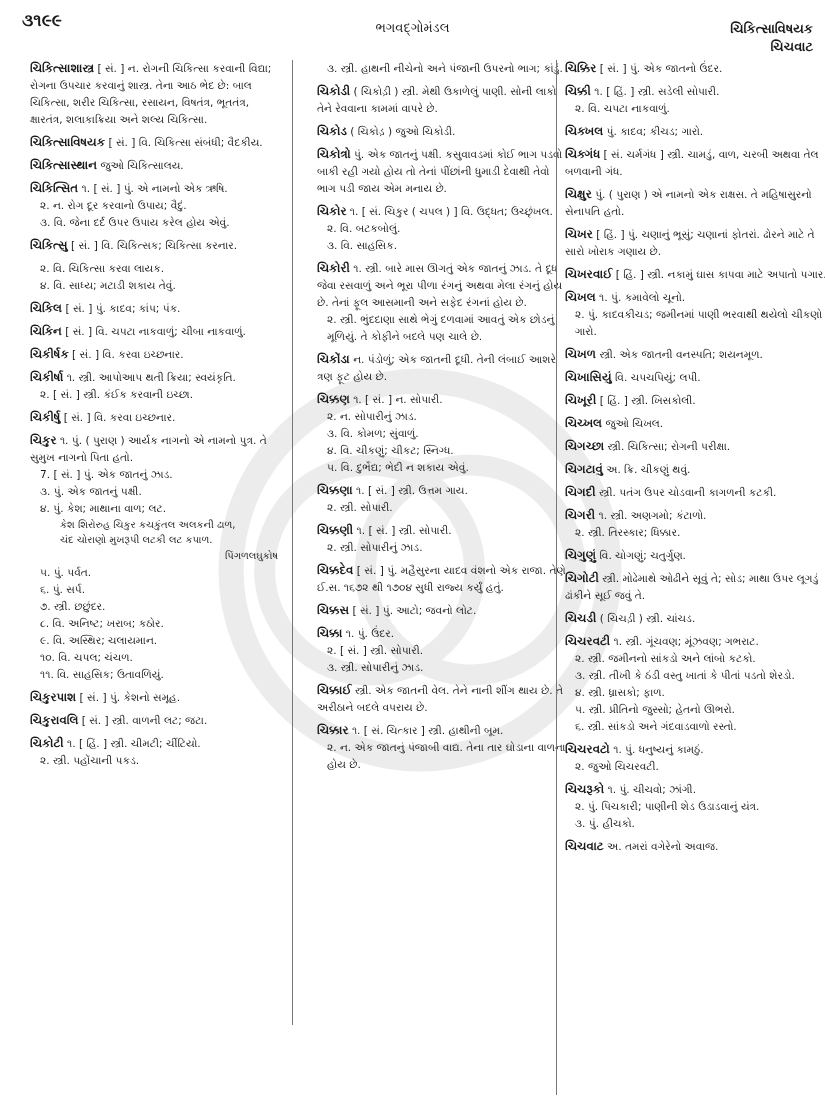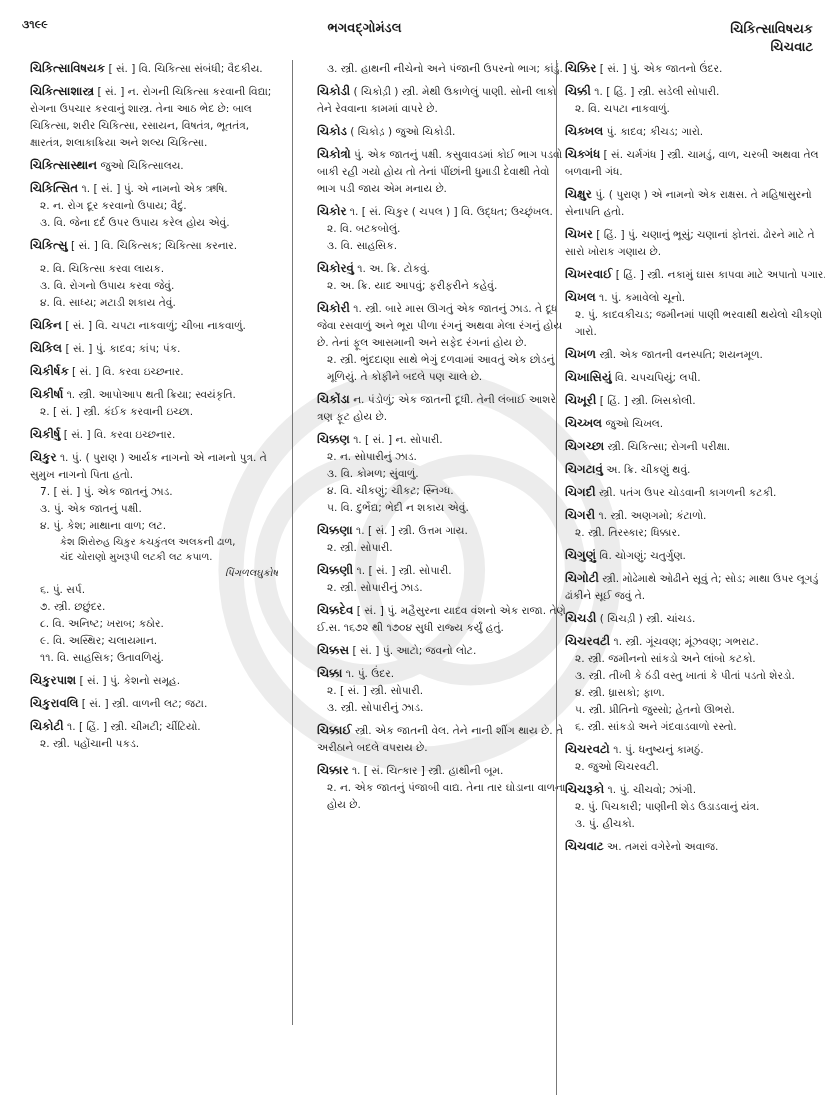--- a/index.html
+++ b/index.html
@@ -5,33 +5,33 @@
   html, body { margin: 0; padding: 0; }
   body {
     width: 825px; height: 1099px; background: #ffffff; color: #1a1a1a;
     font-family: "DejaVu Sans", sans-serif; position: relative; overflow: hidden;
   }
   .watermark {
     position: absolute; left: 210px; top: 360px; width: 420px; height: 420px;
     pointer-events: none; opacity: 0.07;
   }
   .header { position: absolute; top: 0; left: 0; width: 825px; height: 55px; }
-  .page-num { position: absolute; left: 22px; top: 18px; font-size: 11px; font-weight: bold; }
-  .running-title { position: absolute; left: 0; width: 729px; top: 20px; text-align: center; font-size: 13px; font-weight: bold; }
+  .page-num { position: absolute; left: 22px; top: 10px; font-size: 17px; font-weight: bold; }
+  .running-title { position: absolute; left: 0; width: 825px; top: 20px; text-align: center; font-size: 13px; font-weight: normal; }
   .guide { position: absolute; right: 12px; top: 20px; text-align: right; font-size: 13px; font-weight: bold; line-height: 18px; }
   .columns { position: absolute; top: 60px; left: 0; width: 825px; height: 1035px; }
   .col { position: absolute; top: 0; height: 1035px; overflow: hidden; }
   .col1 { left: 30px; width: 248px; }
   .col2 { left: 292px; width: 250px; border-left: 1px solid #777; padding-left: 24px; height: 965px; }
   .col3 { left: 556px; width: 262px; border-left: 1px solid #777; padding-left: 8px; }
   .entry { font-size: 10.6px; line-height: 17px; margin-bottom: 6px; }
   .hw { font-weight: bold; font-size: 11.8px; }
   .sense { padding-left: 10px; }
   .quote { padding-left: 30px; font-size: 10px; line-height: 15px; }
-  .source { text-align: right; font-size: 10px; font-style: italic; }
+  .source { text-align: right; font-size: 10px; }
 </style>
 </head>
 <body>
 
 <svg class="watermark" viewBox="0 0 100 100">
   <circle cx="50" cy="50" r="45" fill="none" stroke="#000" stroke-width="6"></circle>
   <circle cx="38" cy="50" r="25" fill="none" stroke="#000" stroke-width="5"></circle>
   <circle cx="62" cy="50" r="25" fill="none" stroke="#000" stroke-width="5"></circle>
 </svg>
 
@@ -40,69 +40,70 @@
   <div class="running-title">ભગવદ્ગોમંડલ</div>
   <div class="guide">
     <div>ચિકિત્સાવિષયક</div>
     <div>ચિચવાટ</div>
   </div>
 </div>
 
 <div class="columns">
   <div class="col col1">
       <div class="entry">
+        <div><span class="hw">ચિકિત્સાશાસ્ત્ર</span> <span>[ સં. ] ન. રોગની ચિકિત્સા કરવાની વિદ્યા; રોગના ઉપચાર કરવાનું શાસ્ત્ર. તેના આઠ ભેદ છે: બાલ ચિકિત્સા, શરીર ચિકિત્સા, રસાયન, વિષતંત્ર, ભૂતતંત્ર, ક્ષારતંત્ર, શલાકાક્રિયા અને શલ્ય ચિકિત્સા.</span></div>
+      </div>
+      <div class="entry">
         <div><span class="hw">ચિકિત્સાવિષયક</span> <span>[ સં. ] વિ. ચિકિત્સા સંબંધી; વૈદકીય.</span></div>
-      </div>
-      <div class="entry">
-        <div><span class="hw">ચિકિત્સાશાસ્ત્ર</span> <span>[ સં. ] ન. રોગની ચિકિત્સા કરવાની વિદ્યા; રોગના ઉપચાર કરવાનું શાસ્ત્ર. તેના આઠ ભેદ છે: બાલ ચિકિત્સા, શરીર ચિકિત્સા, રસાયન, વિષતંત્ર, ભૂતતંત્ર, ક્ષારતંત્ર, શલાકાક્રિયા અને શલ્ય ચિકિત્સા.</span></div>
       </div>
       <div class="entry">
         <div><span class="hw">ચિકિત્સાસ્થાન</span> <span>જુઓ ચિકિત્સાલય.</span></div>
       </div>
       <div class="entry">
         <div><span class="hw">ચિકિત્સિત</span> <span>૧. [ સં. ] પું. એ નામનો એક ઋષિ.</span></div>
         <div class="sense">૨. ન. રોગ દૂર કરવાનો ઉપાય; વૈદું.</div>
         <div class="sense">૩. વિ. જેના દર્દ ઉપર ઉપાય કરેલ હોય એવું.</div>
       </div>
       <div class="entry">
         <div><span class="hw">ચિકિત્સુ</span> <span>[ સં. ] વિ. ચિકિત્સક; ચિકિત્સા કરનાર.</span></div>
       </div>
       <div class="entry">
         <div class="sense">૨. વિ. ચિકિત્સા કરવા લાયક.</div>
-        <div class="sense">૩. વિ. રોગનો ઉપાય કરવા જેવું.</div>
         <div class="sense">૪. વિ. સાધ્ય; મટાડી શકાય તેવું.</div>
       </div>
       <div class="entry">
+        <div><span class="hw">ચિકિલ</span> <span>[ સં. ] પું. કાદવ; કાંપ; પંક.</span></div>
+      </div>
+      <div class="entry">
         <div><span class="hw">ચિકિન</span> <span>[ સં. ] વિ. ચપટા નાકવાળું; ચીબા નાકવાળું.</span></div>
-      </div>
-      <div class="entry">
-        <div><span class="hw">ચિકિલ</span> <span>[ સં. ] પું. કાદવ; કાંપ; પંક.</span></div>
       </div>
       <div class="entry">
         <div><span class="hw">ચિકીર્ષક</span> <span>[ સં. ] વિ. કરવા ઇચ્છનાર.</span></div>
       </div>
       <div class="entry">
         <div><span class="hw">ચિકીર્ષા</span> <span>૧. સ્ત્રી. આપોઆપ થતી ક્રિયા; સ્વયંકૃતિ.</span></div>
         <div class="sense">૨. [ સં. ] સ્ત્રી. કંઈક કરવાની ઇચ્છા.</div>
       </div>
       <div class="entry">
         <div><span class="hw">ચિકીર્ષુ</span> <span>[ સં. ] વિ. કરવા ઇચ્છનાર.</span></div>
       </div>
       <div class="entry">
         <div><span class="hw">ચિકુર</span> <span>૧. પું. ( પુરાણ ) આર્યક નાગનો એ નામનો પુત્ર. તે સુમુખ નાગનો પિતા હતો.</span></div>
         <div class="sense">7. [ સં. ] પું. એક જાતનું ઝાડ.</div>
         <div class="sense">૩. પું. એક જાતનું પક્ષી.</div>
         <div class="sense">૪. પું. કેશ; માથાના વાળ; લટ.</div>
         <div class="quote">કેશ શિરોરુહ ચિકુર કચકુંતલ અલકની ઢાળ,</div>
         <div class="quote">ચંદ ચોરાણો મુખરૂપી લટકી લટ કપાળ.</div>
         <div class="source">પિંગળલઘુકોષ</div>
+        <div class="sense">૫. પું. પર્વત.</div>
         <div class="sense">૬. પું. સર્પ.</div>
         <div class="sense">૭. સ્ત્રી. છછુંદર.</div>
         <div class="sense">૮. વિ. અનિષ્ટ; ખરાબ; કઠોર.</div>
         <div class="sense">૯. વિ. અસ્થિર; ચલાયમાન.</div>
+        <div class="sense">૧૦. વિ. ચપલ; ચંચળ.</div>
         <div class="sense">૧૧. વિ. સાહસિક; ઉતાવળિયું.</div>
       </div>
       <div class="entry">
         <div><span class="hw">ચિકુરપાશ</span> <span>[ સં. ] પું. કેશનો સમૂહ.</span></div>
       </div>
       <div class="entry">
         <div><span class="hw">ચિકુરાવલિ</span> <span>[ સં. ] સ્ત્રી. વાળની લટ; જટા.</span></div>
       </div>
       <div class="entry">
         <div><span class="hw">ચિકોટી</span> <span>૧. [ હિં. ] સ્ત્રી. ચીમટી; ચીંટિયો.</span></div>
@@ -119,24 +120,20 @@
       <div class="entry">
         <div><span class="hw">ચિકોડ</span> <span>( ચિકોડ઼ ) જુઓ ચિકોડી.</span></div>
       </div>
       <div class="entry">
         <div><span class="hw">ચિકોત્રો</span> <span>પું. એક જાતનું પક્ષી. કસુવાવડમાં કોઈ ભાગ પડવો બાકી રહી ગયો હોય તો તેનાં પીંછાંની ધુમાડી દેવાથી તેવો ભાગ પડી જાય એમ મનાય છે.</span></div>
       </div>
       <div class="entry">
         <div><span class="hw">ચિકોર</span> <span>૧. [ સં. ચિકુર ( ચપલ ) ] વિ. ઉદ્ધત; ઉચ્છૃંખલ.</span></div>
         <div class="sense">૨. વિ. બટકબોલું.</div>
         <div class="sense">૩. વિ. સાહસિક.</div>
-      </div>
-      <div class="entry">
-        <div><span class="hw">ચિકોરવું</span> <span>૧. અ. ક્રિ. ટોકવું.</span></div>
-        <div class="sense">૨. અ. ક્રિ. યાદ આપવું; ફરીફરીને કહેવું.</div>
       </div>
       <div class="entry">
         <div><span class="hw">ચિકોરી</span> <span>૧. સ્ત્રી. બારે માસ ઊગતું એક જાતનું ઝાડ. તે દૂધ જેવા રસવાળું અને ભૂરા પીળા રંગનું અથવા મેલા રંગનું હોય છે. તેનાં ફૂલ આસમાની અને સફેદ રંગનાં હોય છે.</span></div>
         <div class="sense">૨. સ્ત્રી. ભુંદદાણા સાથે ભેગું દળવામાં આવતું એક છોડનું મૂળિયું. તે કોફીને બદલે પણ ચાલે છે.</div>
       </div>
       <div class="entry">
         <div><span class="hw">ચિકોંડા</span> <span>ન. પંડોળું; એક જાતની દૂધી. તેની લંબાઈ આશરે ત્રણ ફૂટ હોય છે.</span></div>
       </div>
       <div class="entry">
         <div><span class="hw">ચિક્કણ</span> <span>૧. [ સં. ] ન. સોપારી.</span></div>

